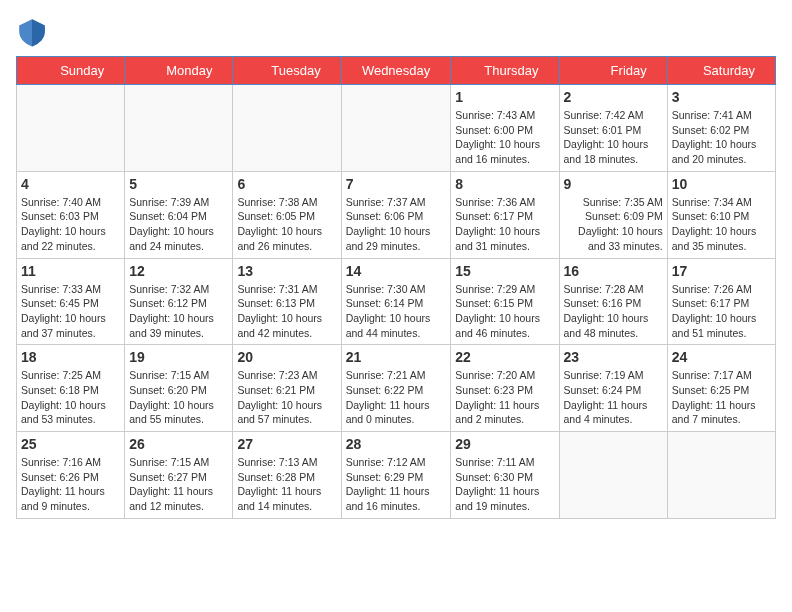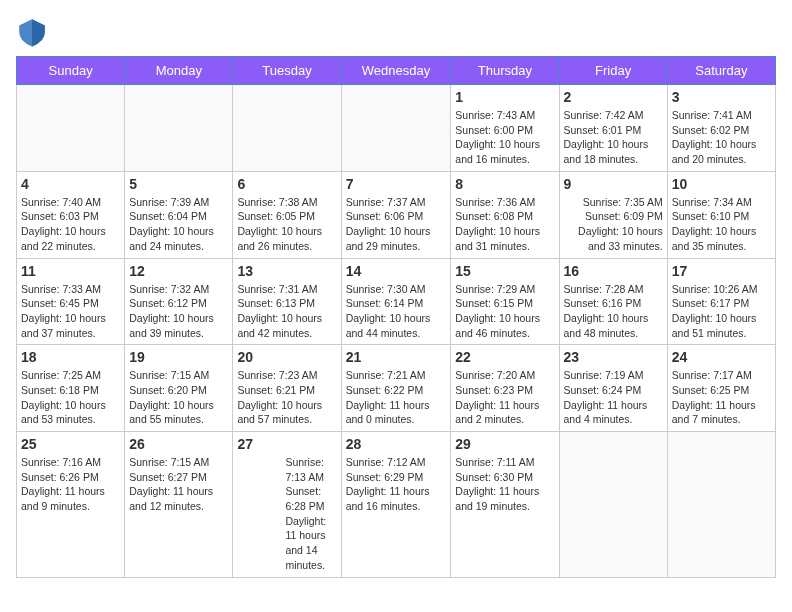--- a/index.html
+++ b/index.html
@@ -52,24 +52,24 @@
       font-size: 16px;
       color: #333;
       font-weight: bold;
     }
     .calendar {
       width: 100%;
       border-collapse: collapse;
       font-size: 11px;
     }
     .calendar th {
-      background-color: #8b5cf6;
+      background-color: #ef4444;
       color: white;
       padding: 6px 20px;
-      text-align: center;
+      text-align: right;
       font-weight: normal;
       font-size: 13px;
       border: 1px solid #4a86c8;
     }
     .calendar td {
       border: 1px solid #ccc;
       vertical-align: top;
       padding: 4px;
       width: 108px;
       min-height: 80px;
@@ -175,21 +175,21 @@
         <td>
           <div class="day-number">7</div>
           <div class="day-info" style="white-space: pre-line;">Sunrise: 7:37 AM
 Sunset: 6:06 PM
 Daylight: 10 hours
 and 29 minutes.</div>
         </td>
         <td>
           <div class="day-number">8</div>
           <div class="day-info" style="white-space: pre-line;">Sunrise: 7:36 AM
-Sunset: 6:08 PM
+Sunset: 6:17 PM
 Daylight: 10 hours
 and 31 minutes.</div>
         </td>
         <td>
           <div class="day-number">9</div>
           <div class="day-info" style="white-space: pre-line; text-align: right;">Sunrise: 7:35 AM
 Sunset: 6:09 PM
 Daylight: 10 hours
 and 33 minutes.</div>
         </td>
@@ -239,21 +239,21 @@
         </td>
         <td>
           <div class="day-number">16</div>
           <div class="day-info" style="white-space: pre-line;">Sunrise: 7:28 AM
 Sunset: 6:16 PM
 Daylight: 10 hours
 and 48 minutes.</div>
         </td>
         <td>
           <div class="day-number">17</div>
-          <div class="day-info" style="white-space: pre-line;">Sunrise: 10:26 AM
+          <div class="day-info" style="white-space: pre-line;">Sunrise: 7:26 AM
 Sunset: 6:17 PM
 Daylight: 10 hours
 and 51 minutes.</div>
         </td>
       </tr>
       <tr>
         <td>
           <div class="day-number">18</div>
           <div class="day-info" style="white-space: pre-line;">Sunrise: 7:25 AM
 Sunset: 6:18 PM
@@ -313,21 +313,21 @@
         </td>
         <td>
           <div class="day-number">26</div>
           <div class="day-info" style="white-space: pre-line;">Sunrise: 7:15 AM
 Sunset: 6:27 PM
 Daylight: 11 hours
 and 12 minutes.</div>
         </td>
         <td>
           <div class="day-number">27</div>
-          <div class="day-info" style="white-space: pre-line; margin-left: 48px;">Sunrise: 7:13 AM
+          <div class="day-info" style="white-space: pre-line;">Sunrise: 7:13 AM
 Sunset: 6:28 PM
 Daylight: 11 hours
 and 14 minutes.</div>
         </td>
         <td>
           <div class="day-number">28</div>
           <div class="day-info" style="white-space: pre-line;">Sunrise: 7:12 AM
 Sunset: 6:29 PM
 Daylight: 11 hours
 and 16 minutes.</div>

